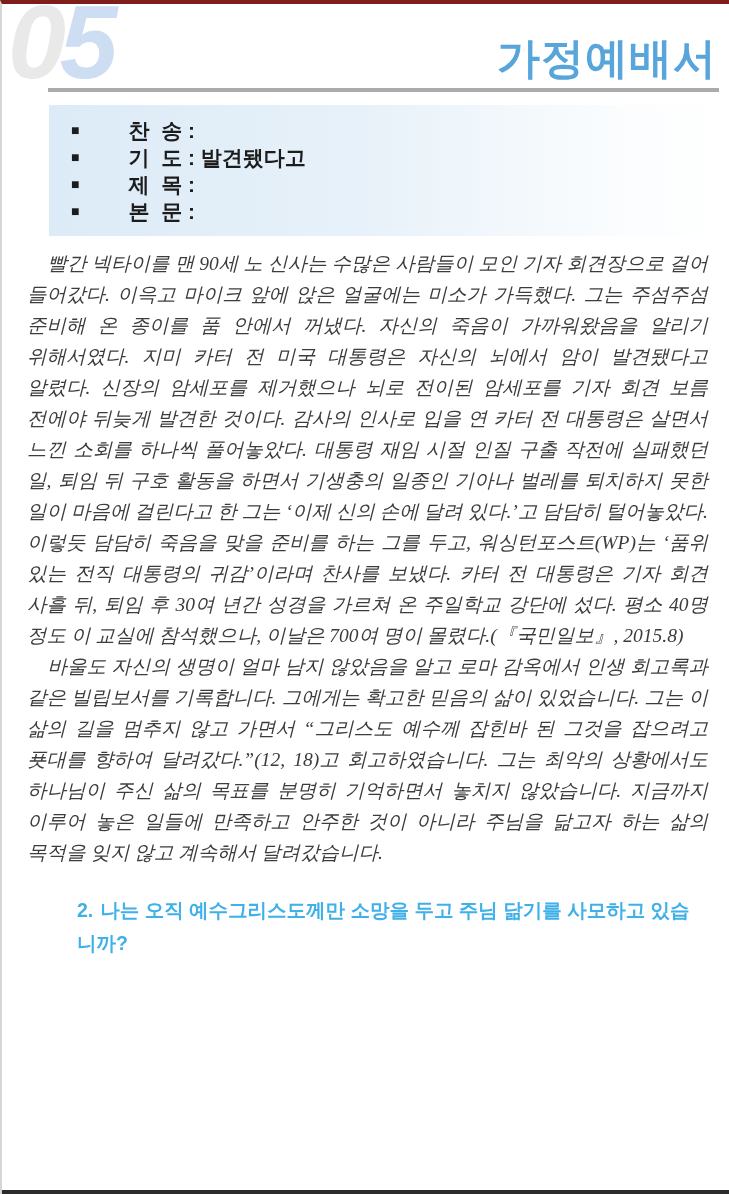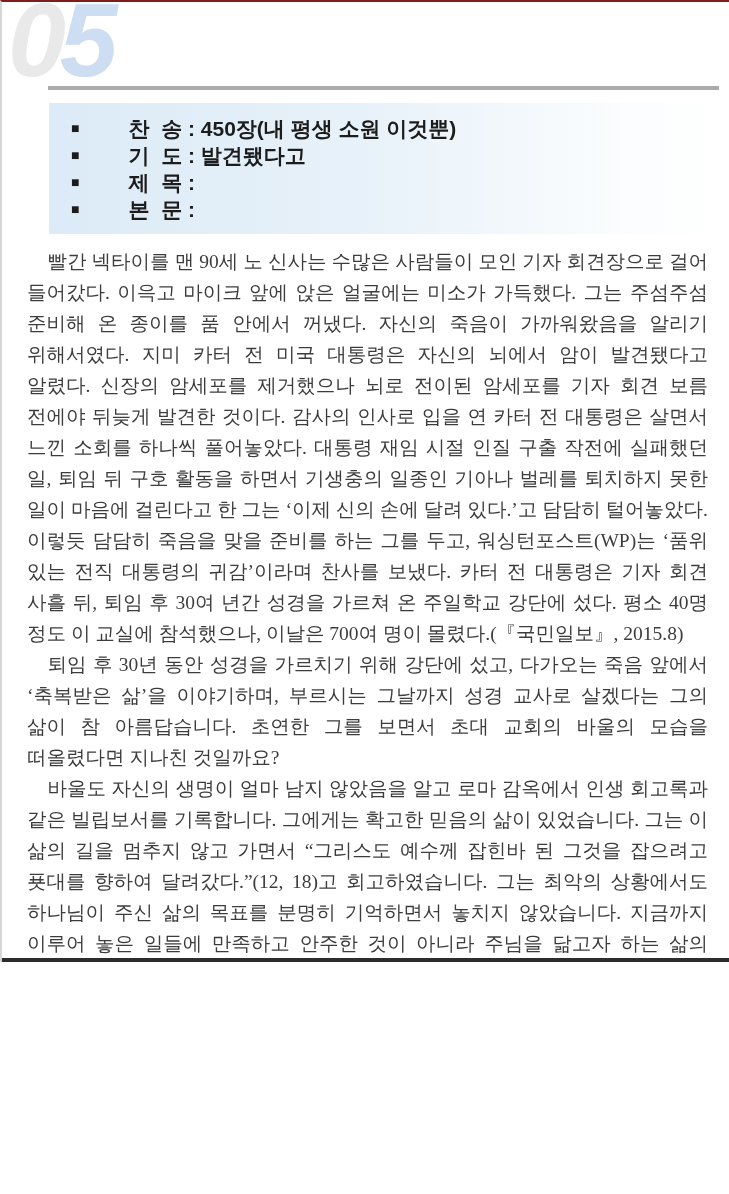--- a/index.html
+++ b/index.html
@@ -1,21 +1,21 @@
 <!DOCTYPE html>
 <html lang="ko"><head>
 <meta charset="utf-8">
 <style>
   html,body{margin:0;padding:0;background:#ffffff;}
   .page{
     position:relative;
-    width:729px;height:962px;
+    width:729px;height:1194px;
     background:#ffffff;
     overflow:hidden;
-    border-top:2px solid #7f1d1d;
+    border-top:4px solid #7f1d1d;
     border-left:2px solid #d6d6d6;
     box-sizing:border-box;
     font-family:"Liberation Serif","DejaVu Serif",serif;
     color:#3c3c3c;
   }
   
   .page-num{
     position:absolute;top:-14px;left:6px;
     font-family:"Liberation Sans","DejaVu Sans",sans-serif;
     font-style:italic;font-weight:bold;
@@ -50,21 +50,21 @@
   .info-row{display:flex;align-items:center;line-height:27px;white-space:pre;}
   .info-row .bullet{font-size:14px;margin-right:9px;color:#1c1c1c;}
   .info-row .label{white-space:pre;margin-left:40px;}
   .info-row .sep{white-space:pre;}
   
   .content{
     position:absolute;top:244px;left:25px;width:681px;
     font-size:19.5px;line-height:31px;
     text-align:justify;
   }
-  .content p{margin:0;text-indent:1.05em;word-break:keep-all;}
+  .content p{margin:0;text-indent:1.05em;word-break:keep-all;font-style:italic;}
   
   .questions{
     margin:26px 0 0 50px;
     font-family:"Liberation Sans","DejaVu Sans",sans-serif;
     font-weight:bold;color:#3fb0e8;
     font-size:19.5px;line-height:33px;
     text-align:left;
   }
   .q-num{margin-right:7px;}
   
@@ -74,30 +74,30 @@
 </style>
 </head>
 <body>
 
 <div class="page">
 
   <div class="page-num">
     <span class="digit0">0</span><span class="digit5">5</span>
   </div>
 
+  <div class="chapter-title">가정예배서</div>
 
   <div class="title-rule"></div>
 
   <div class="info-box">
 
       <div class="info-row">
         <span class="bullet">■</span>
         <span class="label">찬  송</span>
         <span class="sep"> : </span>
-        <span class="value">450장(내 평생 소원 이것뿐)</span>
       </div>
 
       <div class="info-row">
         <span class="bullet">■</span>
         <span class="label">기  도</span>
         <span class="sep"> : </span>
         <span class="value">발견됐다고</span>
       </div>
 
       <div class="info-row">
@@ -112,21 +112,20 @@
         <span class="sep"> : </span>
       </div>
     </div>
 
   <div class="content">
 
     <div>
 
         <p>빨간 넥타이를 맨 90세 노 신사는 수많은 사람들이 모인 기자 회견장으로 걸어 들어갔다. 이윽고 마이크 앞에 앉은 얼굴에는 미소가 가득했다. 그는 주섬주섬 준비해 온 종이를 품 안에서 꺼냈다. 자신의 죽음이 가까워왔음을 알리기 위해서였다. 지미 카터 전 미국 대통령은 자신의 뇌에서 암이 발견됐다고 알렸다. 신장의 암세포를 제거했으나 뇌로 전이된 암세포를 기자 회견 보름 전에야 뒤늦게 발견한 것이다. 감사의 인사로 입을 연 카터 전 대통령은 살면서 느낀 소회를 하나씩 풀어놓았다. 대통령 재임 시절 인질 구출 작전에 실패했던 일, 퇴임 뒤 구호 활동을 하면서 기생충의 일종인 기아나 벌레를 퇴치하지 못한 일이 마음에 걸린다고 한 그는 ‘이제 신의 손에 달려 있다.’고 담담히 털어놓았다. 이렇듯 담담히 죽음을 맞을 준비를 하는 그를 두고, 워싱턴포스트(WP)는 ‘품위 있는 전직 대통령의 귀감’이라며 찬사를 보냈다. 카터 전 대통령은 기자 회견 사흘 뒤, 퇴임 후 30여 년간 성경을 가르쳐 온 주일학교 강단에 섰다. 평소 40명 정도 이 교실에 참석했으나, 이날은 700여 명이 몰렸다.(『국민일보』, 2015.8)</p>
 
-        <p>퇴임 후 30년 동안 성경을 가르치기 위해 강단에 섰고, 다가오는 죽음 앞에서 ‘축복받은 삶’을 이야기하며, 부르시는 그날까지 성경 교사로 살겠다는 그의 삶이 참 아름답습니다. 초연한 그를 보면서 초대 교회의 바울의 모습을 떠올렸다면 지나친 것일까요?</p>
 
         <p>바울도 자신의 생명이 얼마 남지 않았음을 알고 로마 감옥에서 인생 회고록과 같은 빌립보서를 기록합니다. 그에게는 확고한 믿음의 삶이 있었습니다. 그는 이 삶의 길을 멈추지 않고 가면서 “그리스도 예수께 잡힌바 된 그것을 잡으려고 푯대를 향하여 달려갔다.”(12, 18)고 회고하였습니다. 그는 최악의 상황에서도 하나님이 주신 삶의 목표를 분명히 기억하면서 놓치지 않았습니다. 지금까지 이루어 놓은 일들에 만족하고 안주한 것이 아니라 주님을 닮고자 하는 삶의 목적을 잊지 않고 계속해서 달려갔습니다.</p>
 
       </div>
 
     <div class="questions">
 
 
         <div class="q">
           <span class="q-num">2.</span><span>나는 오직 예수그리스도께만 소망을 두고 주님 닮기를 사모하고 있습니까?</span>

